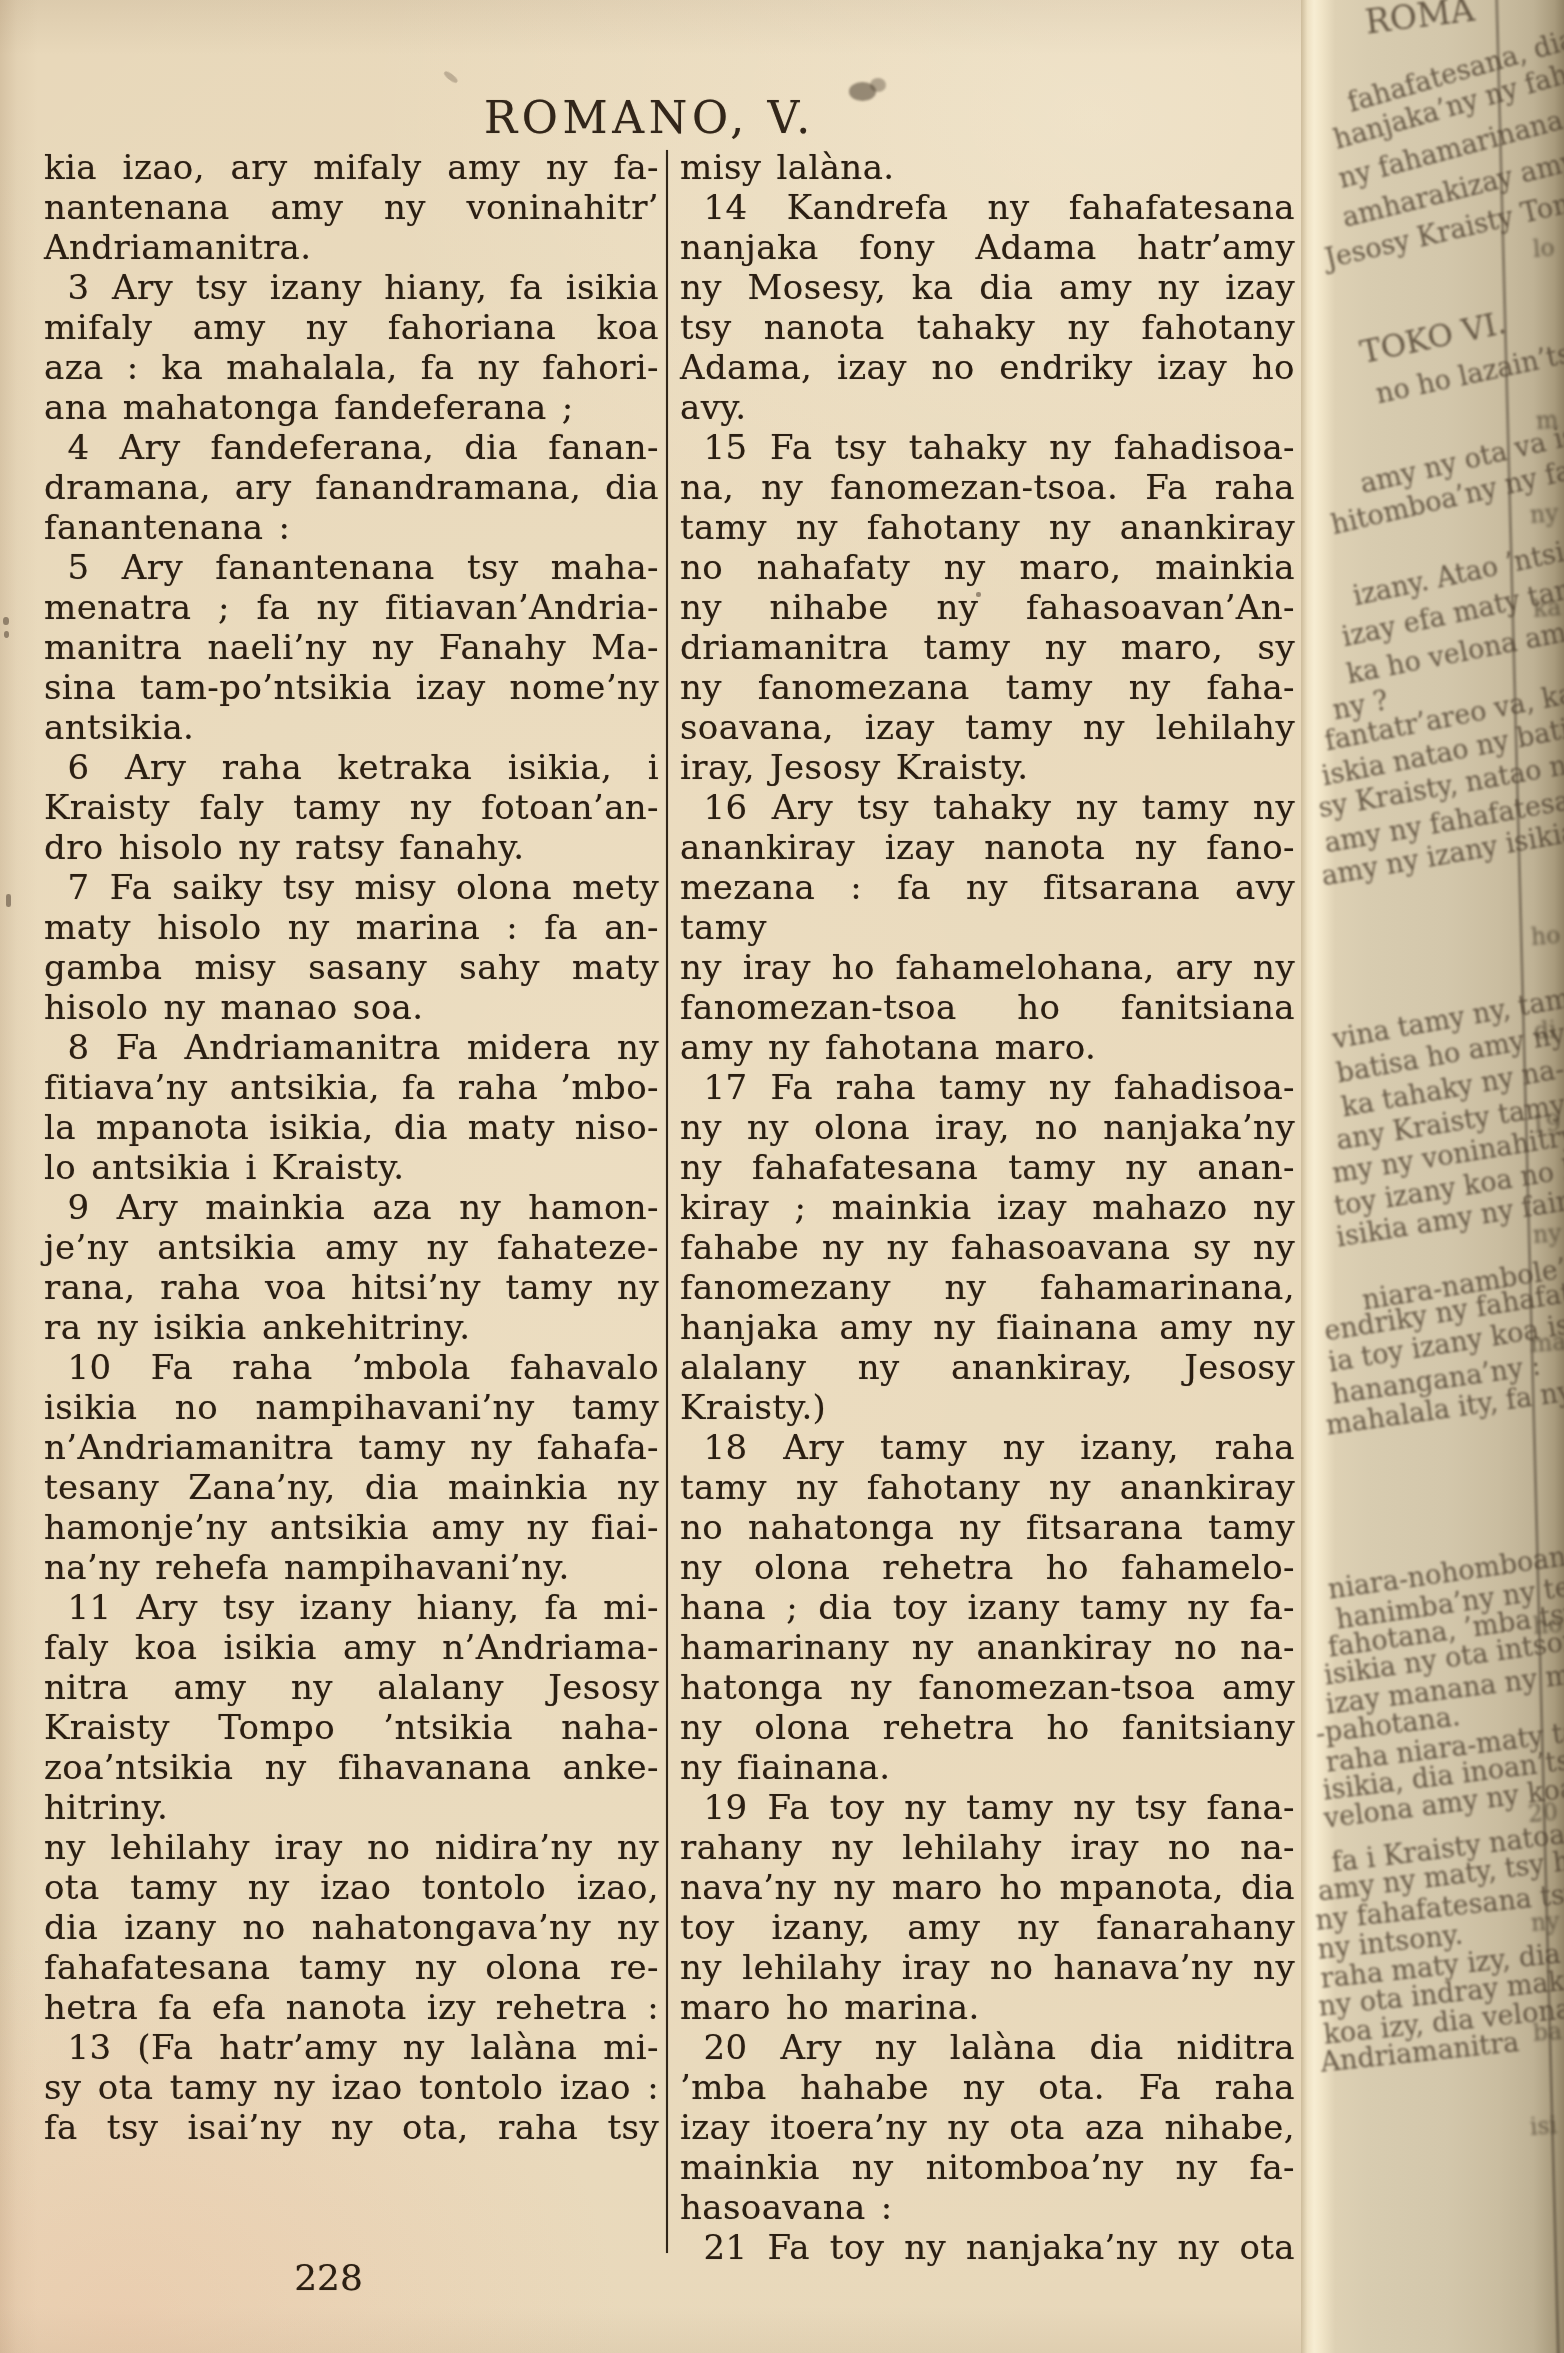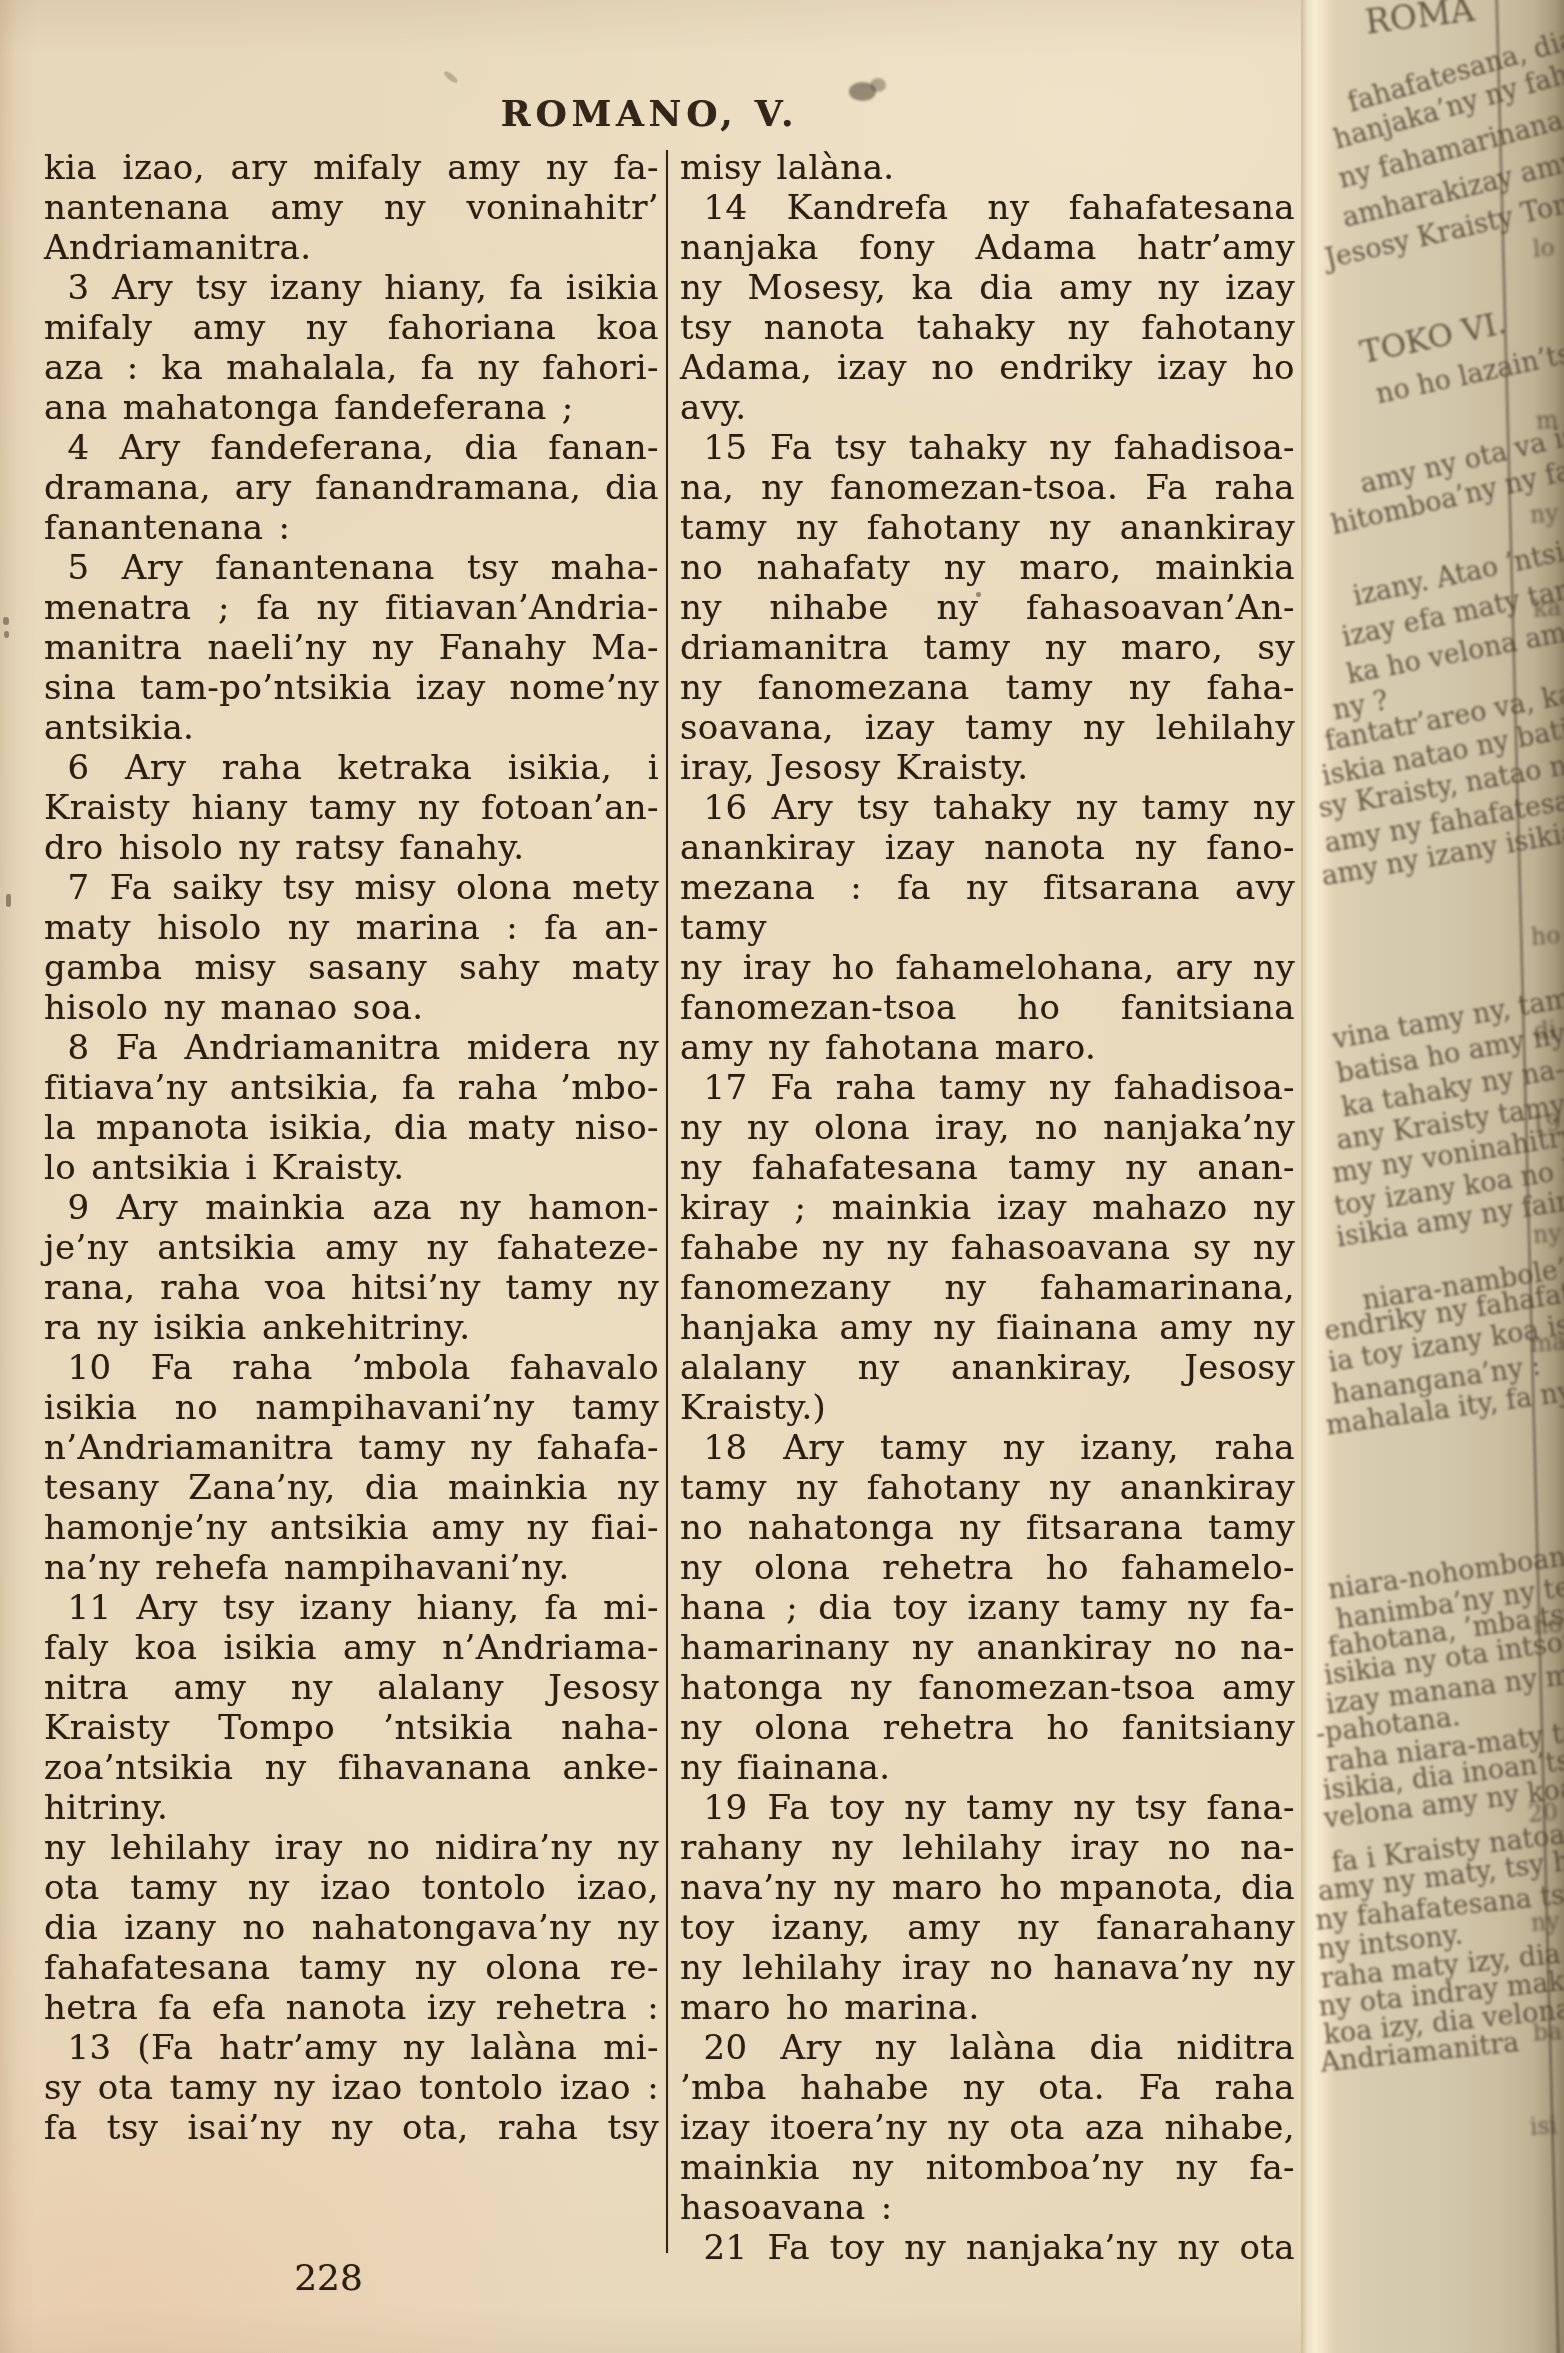--- a/index.html
+++ b/index.html
@@ -15,21 +15,21 @@
       radial-gradient(ellipse 704px 548px at 125px 2316px, rgba(238,178,148,.28), transparent 70%),
       radial-gradient(ellipse 1017px 704px at 1095px 117px, rgba(255,249,232,.30), transparent 72%),
       radial-gradient(ellipse 1252px 1721px at 587px 1174px, rgba(255,246,226,.18), transparent 80%),
       linear-gradient(90deg, rgba(139,105,69,.20) 0px, rgba(139,105,69,.06) 17px, rgba(139,105,69,0) 38px),
       linear-gradient(180deg, rgba(120,90,60,.10) 0px, rgba(120,90,60,0) 55px),
       linear-gradient(0deg, rgba(120,90,60,.08) 0px, rgba(120,90,60,0) 47px),
       #e8d8ba;
   }
   .running-header{
     position:absolute;left:0;top:92px;width:1299px;
-    text-align:center;font-size:36px;font-weight:bold;
+    text-align:center;font-size:44px;font-weight:normal;
     letter-spacing:4.7px;color:#32261a;
     text-shadow:0 0 0.8px rgba(50,38,24,.55);
   }
   .column{
     position:absolute;top:147px;width:615px;
     font-size:34px;line-height:40px;color:#2a1e12;
     letter-spacing:0.4px;word-spacing:3.9px;
     text-shadow:0 0 0.8px rgba(42,30,18,.45);
   }
   .column.left{left:44px;}
@@ -88,21 +88,21 @@
       <div class="line">ana mahatonga fandeferana ;</div>
       <div class="line fill indent">4 Ary fandeferana, dia fanan-</div>
       <div class="line fill">dramana, ary fanandramana, dia</div>
       <div class="line">fanantenana :</div>
       <div class="line fill indent">5 Ary fanantenana tsy maha-</div>
       <div class="line fill">menatra ; fa ny fitiavan’Andria-</div>
       <div class="line fill">manitra naeli’ny ny Fanahy Ma-</div>
       <div class="line fill">sina tam-po’ntsikia izay nome’ny</div>
       <div class="line">antsikia.</div>
       <div class="line fill indent">6 Ary raha ketraka isikia, i</div>
-      <div class="line fill">Kraisty hiany tamy ny fotoan’an-</div>
+      <div class="line fill">Kraisty faly tamy ny fotoan’an-</div>
       <div class="line">dro hisolo ny ratsy fanahy.</div>
       <div class="line fill indent">7 Fa saiky tsy misy olona mety</div>
       <div class="line fill">maty hisolo ny marina : fa an-</div>
       <div class="line fill">gamba misy sasany sahy maty</div>
       <div class="line">hisolo ny manao soa.</div>
       <div class="line fill indent">8 Fa Andriamanitra midera ny</div>
       <div class="line fill">fitiava’ny antsikia, fa raha ’mbo-</div>
       <div class="line fill">la mpanota isikia, dia maty niso-</div>
       <div class="line">lo antsikia i Kraisty.</div>
       <div class="line fill indent">9 Ary mainkia aza ny hamon-</div>

